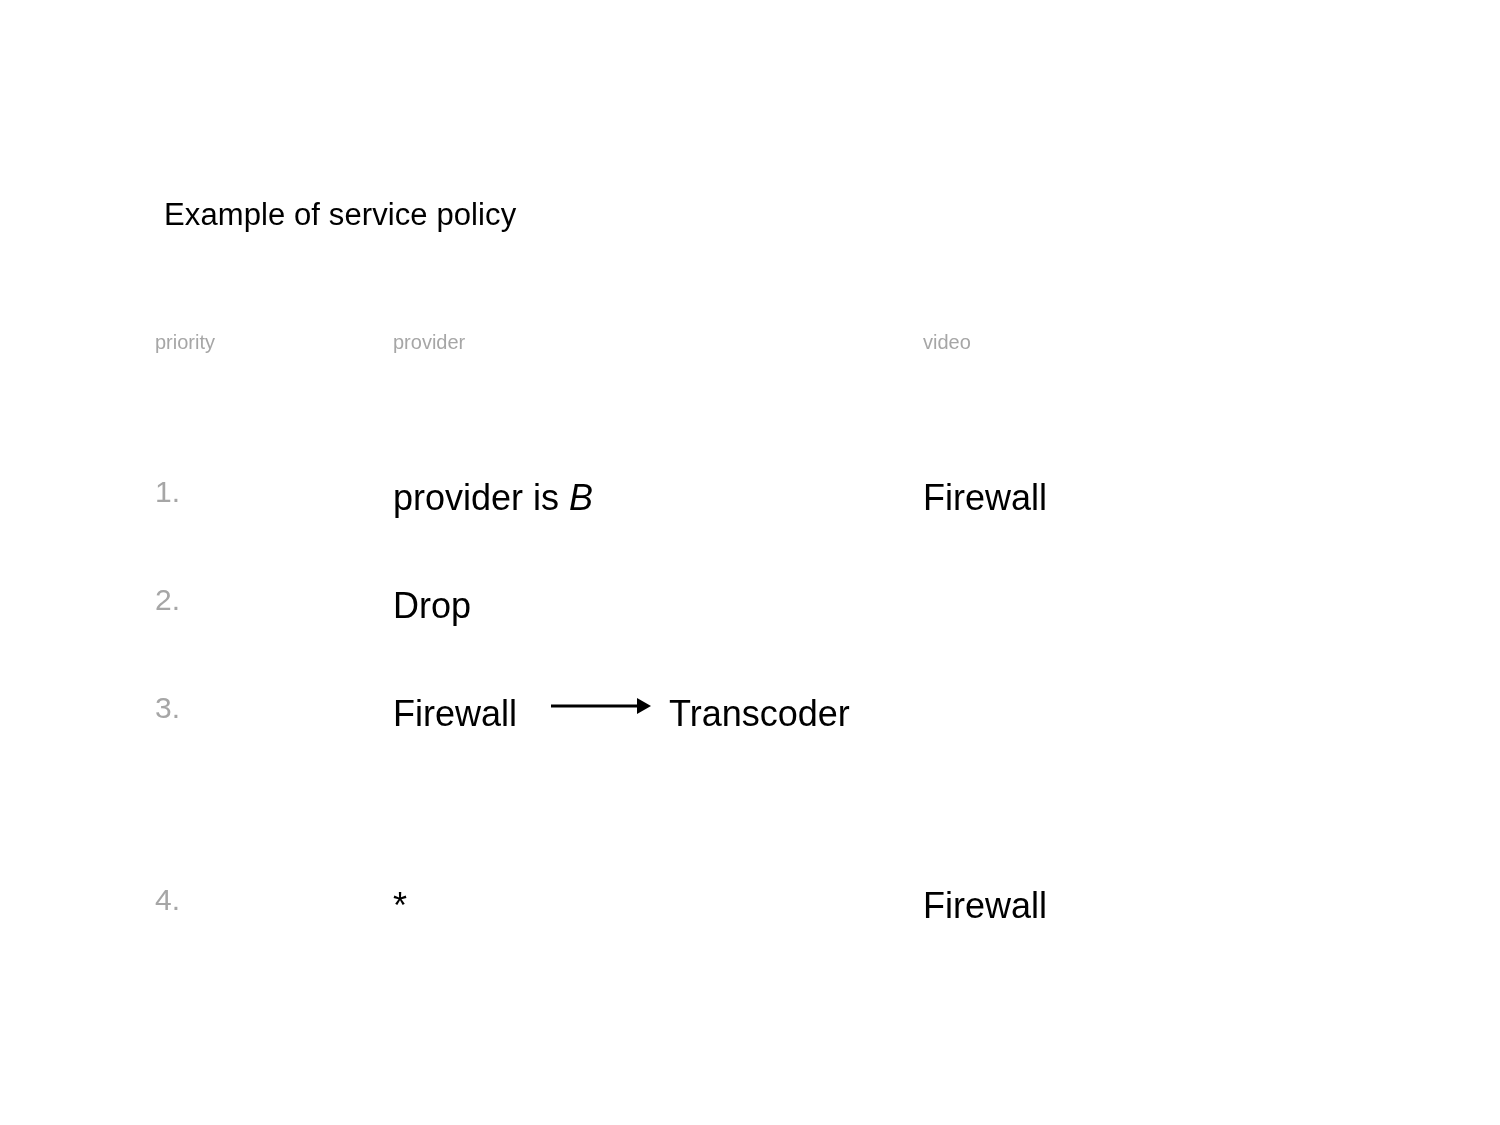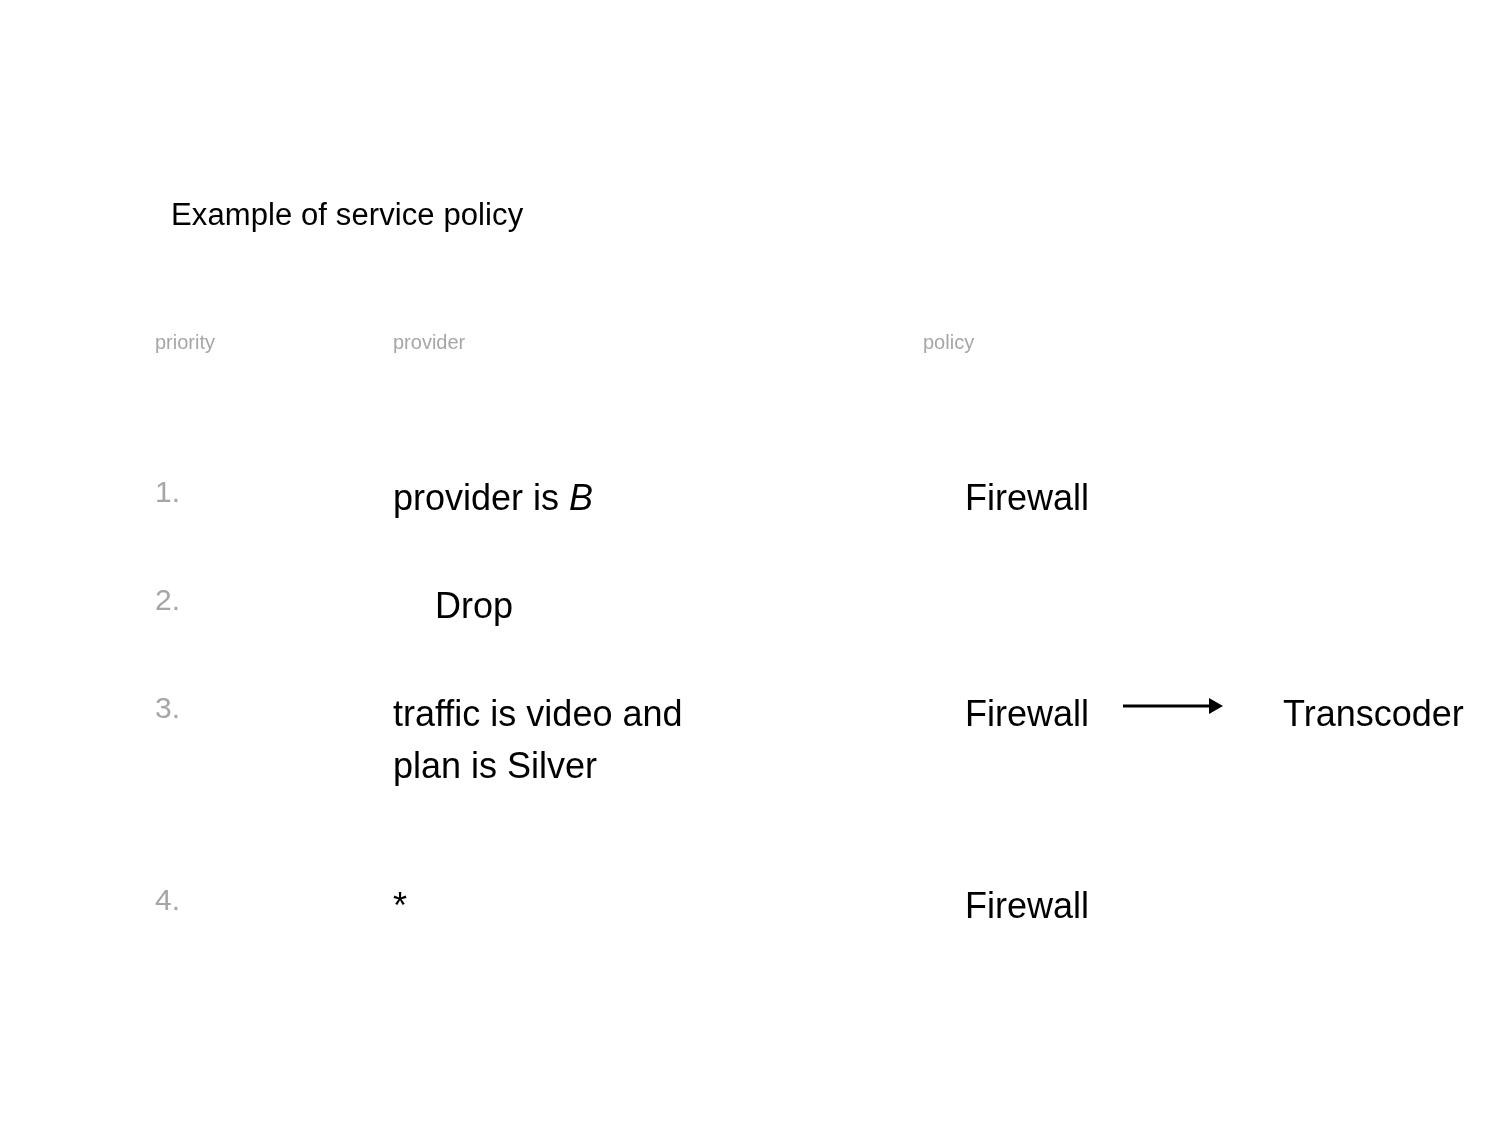--- a/index.html
+++ b/index.html
@@ -14,21 +14,21 @@
     color: #000000;
     position: relative;
     overflow: hidden;
   }
   .slide {
     position: absolute;
     inset: 0;
   }
   .slide-title {
     position: absolute;
-    left: 171px;
+    left: 164px;
     top: 196px;
     font-size: 31px;
     line-height: 1.25;
     color: #000000;
     letter-spacing: 0.1px;
   }
   .table {
     position: absolute;
     left: 155px;
     top: 330px;
@@ -73,21 +73,20 @@
     font-style: italic;
   }
   .row-header { top: 0px; }
   .row-1 { top: 142px; }
   .row-2 { top: 250px; }
   .row-3 { top: 358px; }
   .row-4 { top: 550px; }
 
   .action-text {
     white-space: nowrap;
-    margin-left: 42px;
   }
   .arrow {
     display: inline-flex;
     align-items: center;
     margin: 0 18px 0 34px;
     position: relative;
     top: -9px;
   }
   .arrow svg {
     display: block;
@@ -101,42 +100,40 @@
 
 <div class="slide">
 
   <div class="slide-title">Example of service policy</div>
 
   <div class="table">
 
     <div class="row row-header">
       <div class="col-priority hdr">priority</div>
       <div class="col-predicate hdr">provider</div>
-      <div class="col-action hdr">policy</div>
+      <div class="col-action hdr">video</div>
     </div>
 
     <div class="row row-1">
       <div class="col-priority num">1.</div>
       <div class="col-predicate cell"><span>provider is </span><span class="ital">B</span></div>
       <div class="col-action cell">
         <span class="action-text">Firewall</span>
       </div>
     </div>
 
     <div class="row row-2">
       <div class="col-priority num">2.</div>
       <div class="col-action cell">
         <span class="action-text">Drop</span>
       </div>
     </div>
 
     <div class="row row-3">
       <div class="col-priority num">3.</div>
-      <div class="col-predicate cell predicate-multiline">traffic is video and
-plan is Silver</div>
       <div class="col-action cell">
         <span class="action-text">Firewall</span>
         <span class="arrow">
           <svg width="100" height="22" viewBox="0 0 100 22" aria-hidden="true">
             <line x1="0" y1="11" x2="86" y2="11" stroke="#000000" stroke-width="3"></line>
             <polygon points="86,3 100,11 86,19" fill="#000000"></polygon>
           </svg>
         </span>
         <span class="action-text">Transcoder</span>
       </div>

